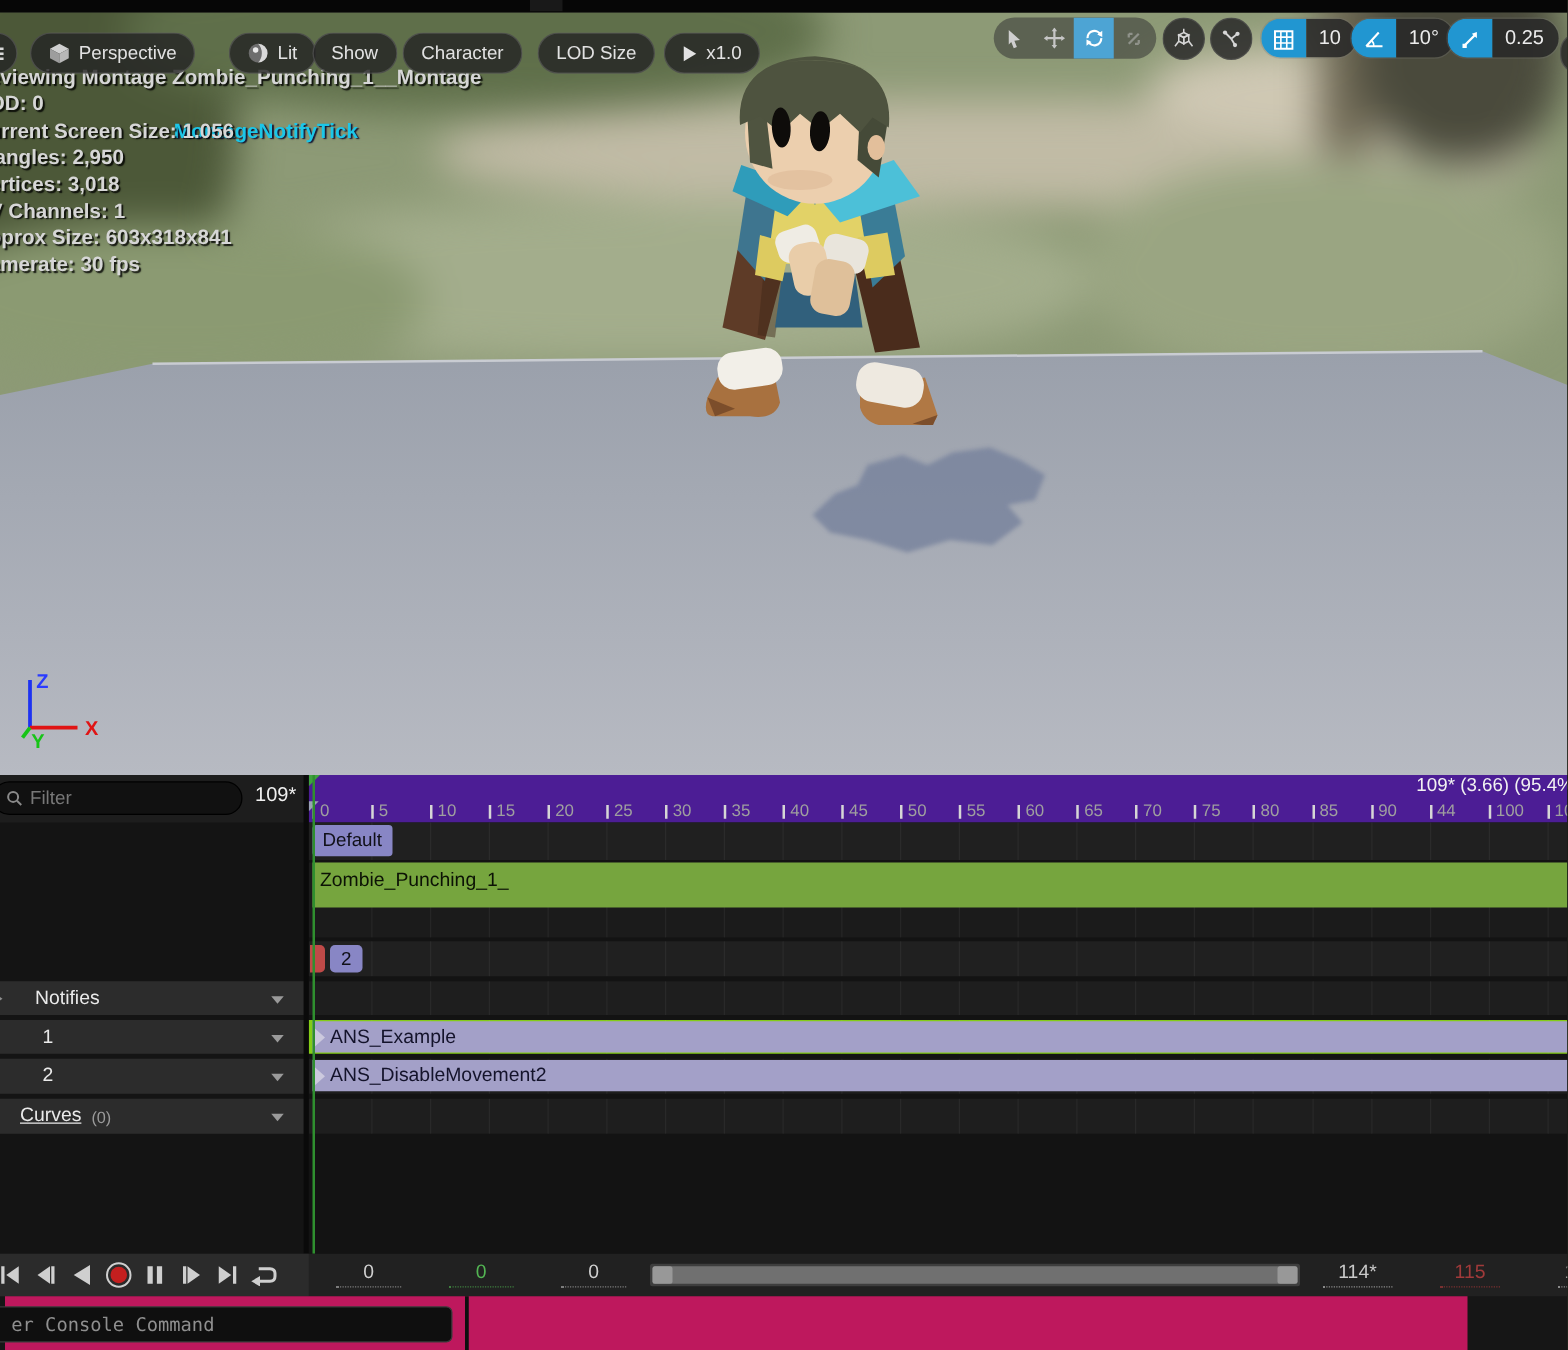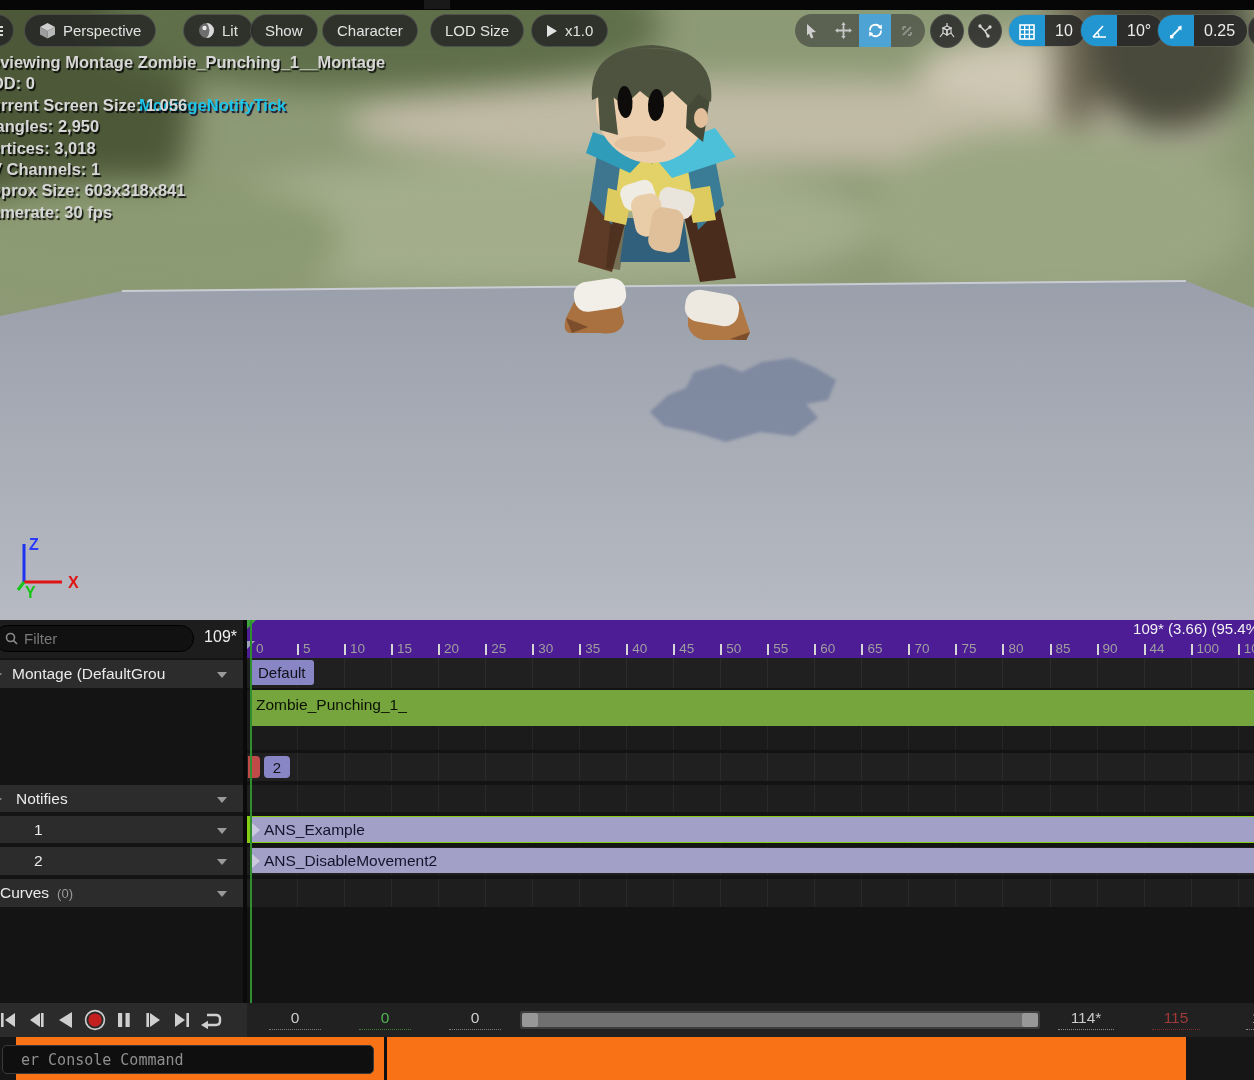--- a/index.html
+++ b/index.html
@@ -16,21 +16,21 @@
   
   #viewport { position:absolute; left:0; top:10px; width:1254px; height:610px; overflow:hidden; background:#8d9a76; }
   .bg-blur { position:absolute; inset:-30px; filter:blur(16px); }
   .blob { position:absolute; border-radius:45%; }
 
   #platform-svg, #shadow-svg, #character-svg { position:absolute; }
 
   
   .vp-toolbar { position:absolute; left:0; top:2px; width:1254px; height:38px; }
   .pill {
-    position:absolute; top:2px; height:33px; border-radius:17px;
+    position:absolute; top:14px; height:33px; border-radius:17px;
     background:rgba(36,36,36,.82); border:1px solid rgba(130,130,130,.38);
     color:#e2e2e2; font-size:15px; display:flex; align-items:center; gap:7px;
     padding:0 14px; white-space:nowrap;
   }
   .pill svg { flex:0 0 auto; }
   .toolgroup {
     position:absolute; top:2px; height:33px; border-radius:17px;
     background:rgba(52,52,52,.55); display:flex; align-items:center; overflow:hidden;
   }
   .toolcell { width:32px; height:33px; display:flex; align-items:center; justify-content:center; }
@@ -104,21 +104,21 @@
   .tbtn:first-child { margin-left:-7px; }
   .tfield { position:absolute; top:6px; width:52px; text-align:center; color:#cfcfcf; font-size:15.5px;
             border-bottom:1px dotted #7c7c7c; padding-bottom:2px; }
   .tfield.green { color:#53b553; border-bottom-color:#3f7f3f; }
   .tslider { position:absolute; left:520px; top:8px; width:520px; height:18px; background:#3e3e3e; border-radius:2px; }
   .tthumb { position:absolute; left:2px; top:2px; width:516px; height:14px; background:#707070; border-radius:2px; }
   .tcap { position:absolute; top:0; width:16px; height:14px; background:#989898; border-radius:2px; }
   .range-field { position:absolute; top:6px; text-align:center; font-size:15.5px; border-bottom:1px dotted #8a8a8a; padding-bottom:2px; }
 
   
-  #console-bar { position:absolute; left:16px; top:1037px; width:1170px; height:43px; background:#f97316; }
+  #console-bar { position:absolute; left:4px; top:1037px; width:1170px; height:43px; background:#be185d; }
   .console-input { position:absolute; left:-14px; top:8px; width:372px; height:29px; border-radius:5px;
                    background:#0f0f0f; border:1px solid #3a3a3a; color:#8f8f8f;
                    font-family:"DejaVu Sans Mono", monospace; font-size:15px; padding:0 10px 0 18px; outline:none; }
   .console-input::placeholder { color:#8f8f8f; }
   .console-div { position:absolute; left:368px; top:0; width:3px; height:43px; background:#0f0f0f; }
 </style>
 </head>
 <body>
 
 <div id="screen">
@@ -352,40 +352,35 @@
         <div class="filter-pill">
           <svg width="13" height="13" viewBox="0 0 13 13" style="margin:0 6px 0 10px;">
             <circle cx="5.5" cy="5.5" r="4" fill="none" stroke="#8a8a8a" stroke-width="1.6"></circle>
             <line x1="8.6" y1="8.6" x2="12" y2="12" stroke="#8a8a8a" stroke-width="1.6"></line>
           </svg>
           <input readonly="" placeholder="Filter" style="">
         </div>
         <div class="frame-total">109*</div>
       </div>
 
-      <div class="tl-row" style="top:40px;height:28px;">
-        <span class="expander"></span>
-        <span style="margin-left:12px;">Montage (DefaultGrou</span>
-        <span class="caret"></span>
-      </div>
       <div class="tl-row" style="top:165px;height:27px;">
         <span class="expander"></span>
-        <span style="margin-left:16px;">Notifies</span>
+        <span style="margin-left:28px;">Notifies</span>
         <span class="caret"></span>
       </div>
       <div class="tl-row" style="top:196px;height:27px;">
         <span style="margin-left:34px;">1</span>
         <span class="caret"></span>
       </div>
       <div class="tl-row" style="top:227px;height:28px;">
         <span style="margin-left:34px;">2</span>
         <span class="caret"></span>
       </div>
       <div class="tl-row" style="top:259px;height:28px;">
-        <span style="">Curves</span>
+        <span style="margin-left:16px;text-decoration:underline;">Curves</span>
         <span class="sub-label">(0)</span>
         <span class="caret"></span>
       </div>
     </div>
 
     <div id="tl-divider"></div>
 
     <div id="track-area">
       <div id="ruler">
         <div class="ph-top"></div>

